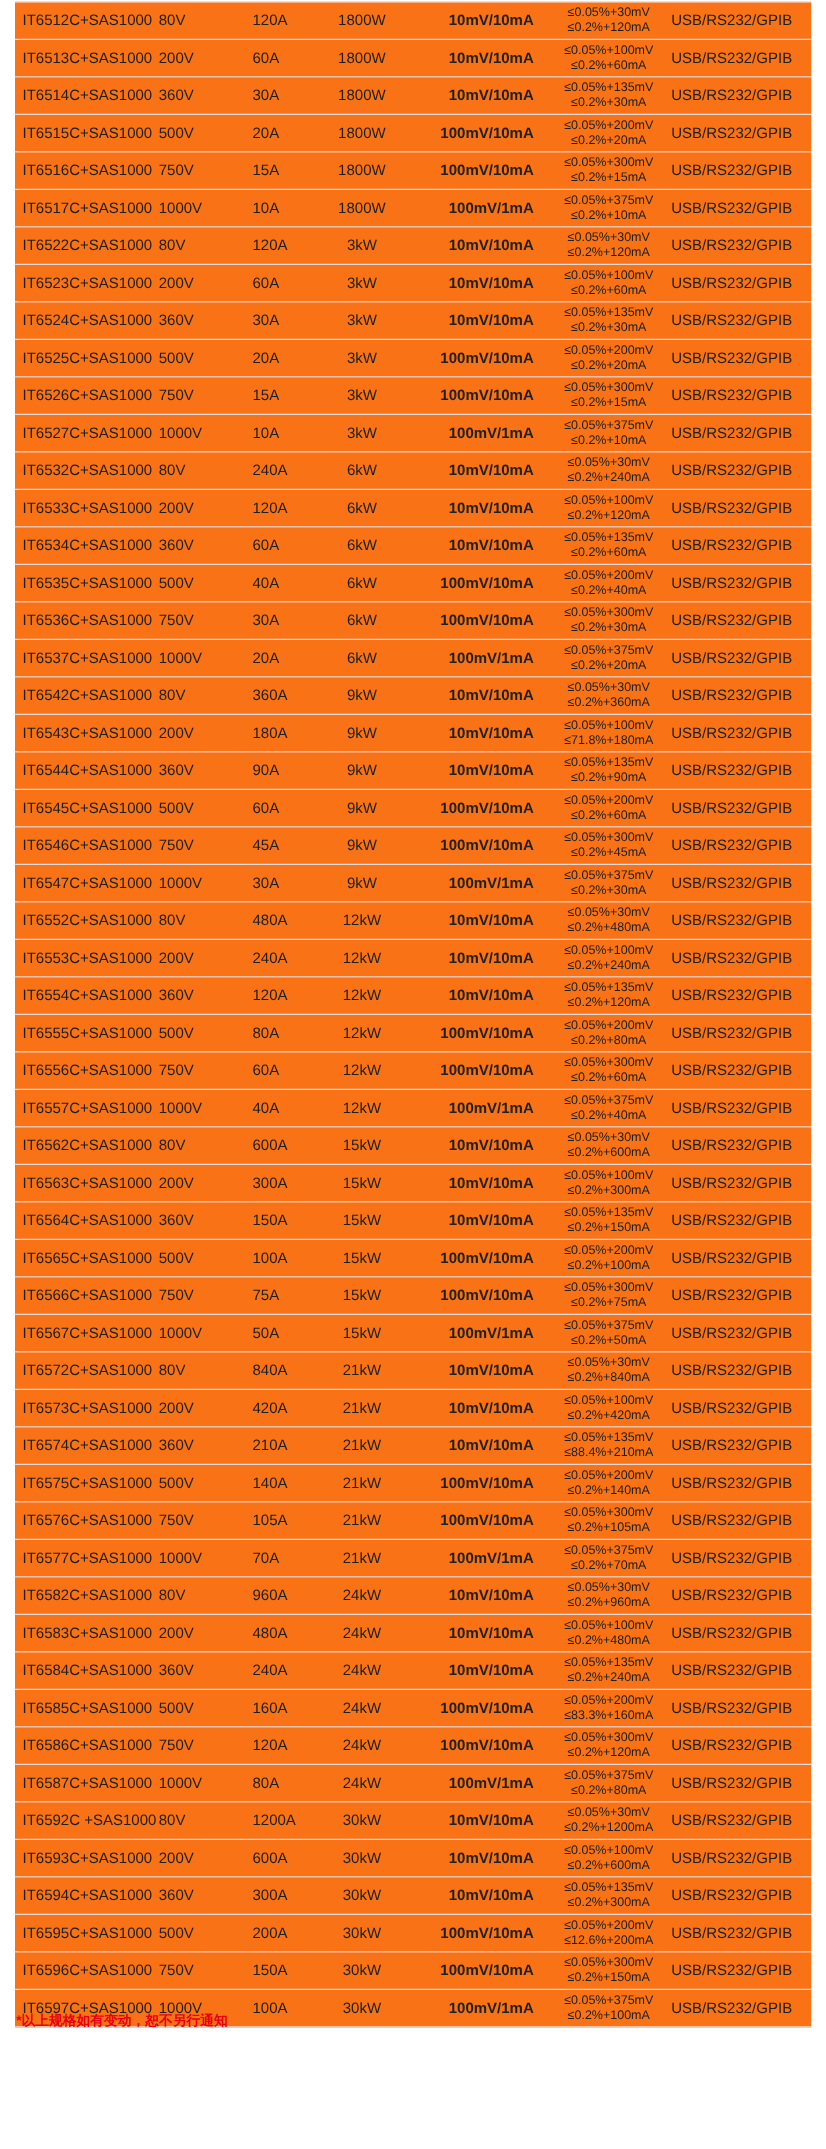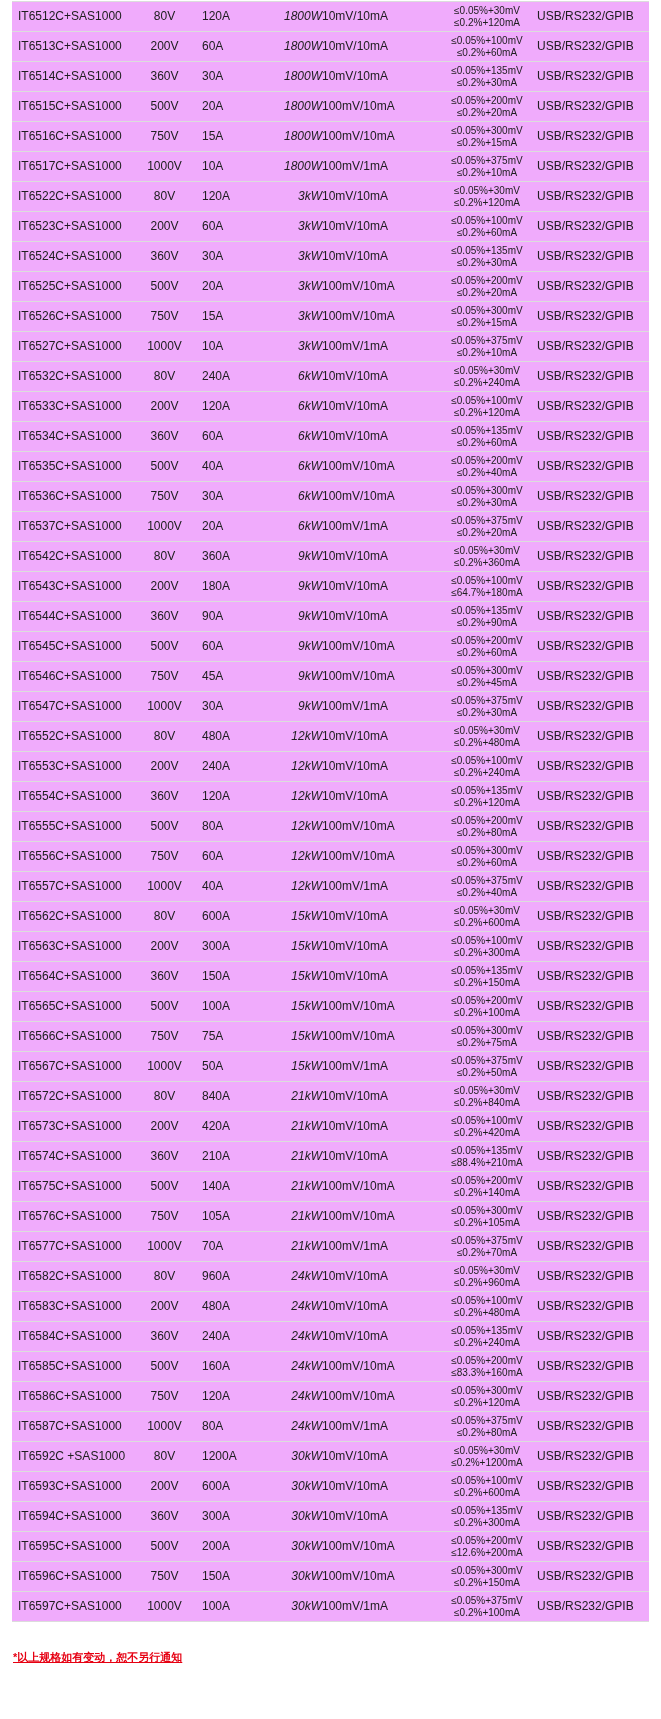--- a/index.html
+++ b/index.html
@@ -21,46 +21,45 @@
     left: 12px;
     width: 637px;
     border-top: 1px solid #dcdcdc;
   }
   .row {
     box-sizing: border-box;
     display: flex;
     align-items: center;
     height: 30px;
     border-bottom: 1px solid #dcdcdc;
-    background: #f0abfc;
+    background: #f97316;
   }
   .c {
     box-sizing: border-box;
     font-size: 12px;
     line-height: 13px;
     white-space: nowrap;
     overflow: visible;
   }
   .c-model { width: 115px; padding-left: 6px; text-align: left; }
-  .c-volt  { width: 75px;  text-align: center; }
+  .c-volt  { width: 75px;  }
   .c-curr  { width: 55px;  text-align: left; }
-  .c-pow   { width: 65px;  text-align: right; font-style: italic; }
-  .c-res   { width: 105px; text-align: left; }
+  .c-pow   { width: 65px;  text-align: center; }
+  .c-res   { width: 105px; text-align: right; font-weight: bold; }
   .c-acc   { width: 110px; padding-left: 10px; text-align: center; font-size: 10px; line-height: 12px; }
   .c-int   { width: 112px; }
   .acc-line { display: block; }
   .footnote {
     position: absolute;
     left: 13px;
-    top: 1650px;
+    top: 1609px;
     font-size: 11px;
     font-weight: bold;
     color: #e60012;
     white-space: nowrap;
-    text-decoration: underline;
   }
 </style>
 </head>
 <body>
 
 <div class="spec-table">
     <div class="row">
       <div class="c c-model">IT6512C+SAS1000</div>
       <div class="c c-volt">80V</div>
       <div class="c c-curr">120A</div>
@@ -289,21 +288,21 @@
       <div class="c c-int">USB/RS232/GPIB</div>
     </div>
     <div class="row">
       <div class="c c-model">IT6543C+SAS1000</div>
       <div class="c c-volt">200V</div>
       <div class="c c-curr">180A</div>
       <div class="c c-pow">9kW</div>
       <div class="c c-res">10mV/10mA</div>
       <div class="c c-acc">
         <span class="acc-line">≤0.05%+100mV</span>
-        <span class="acc-line">≤64.7%+180mA</span>
+        <span class="acc-line">≤71.8%+180mA</span>
       </div>
       <div class="c c-int">USB/RS232/GPIB</div>
     </div>
     <div class="row">
       <div class="c c-model">IT6544C+SAS1000</div>
       <div class="c c-volt">360V</div>
       <div class="c c-curr">90A</div>
       <div class="c c-pow">9kW</div>
       <div class="c c-res">10mV/10mA</div>
       <div class="c c-acc">

